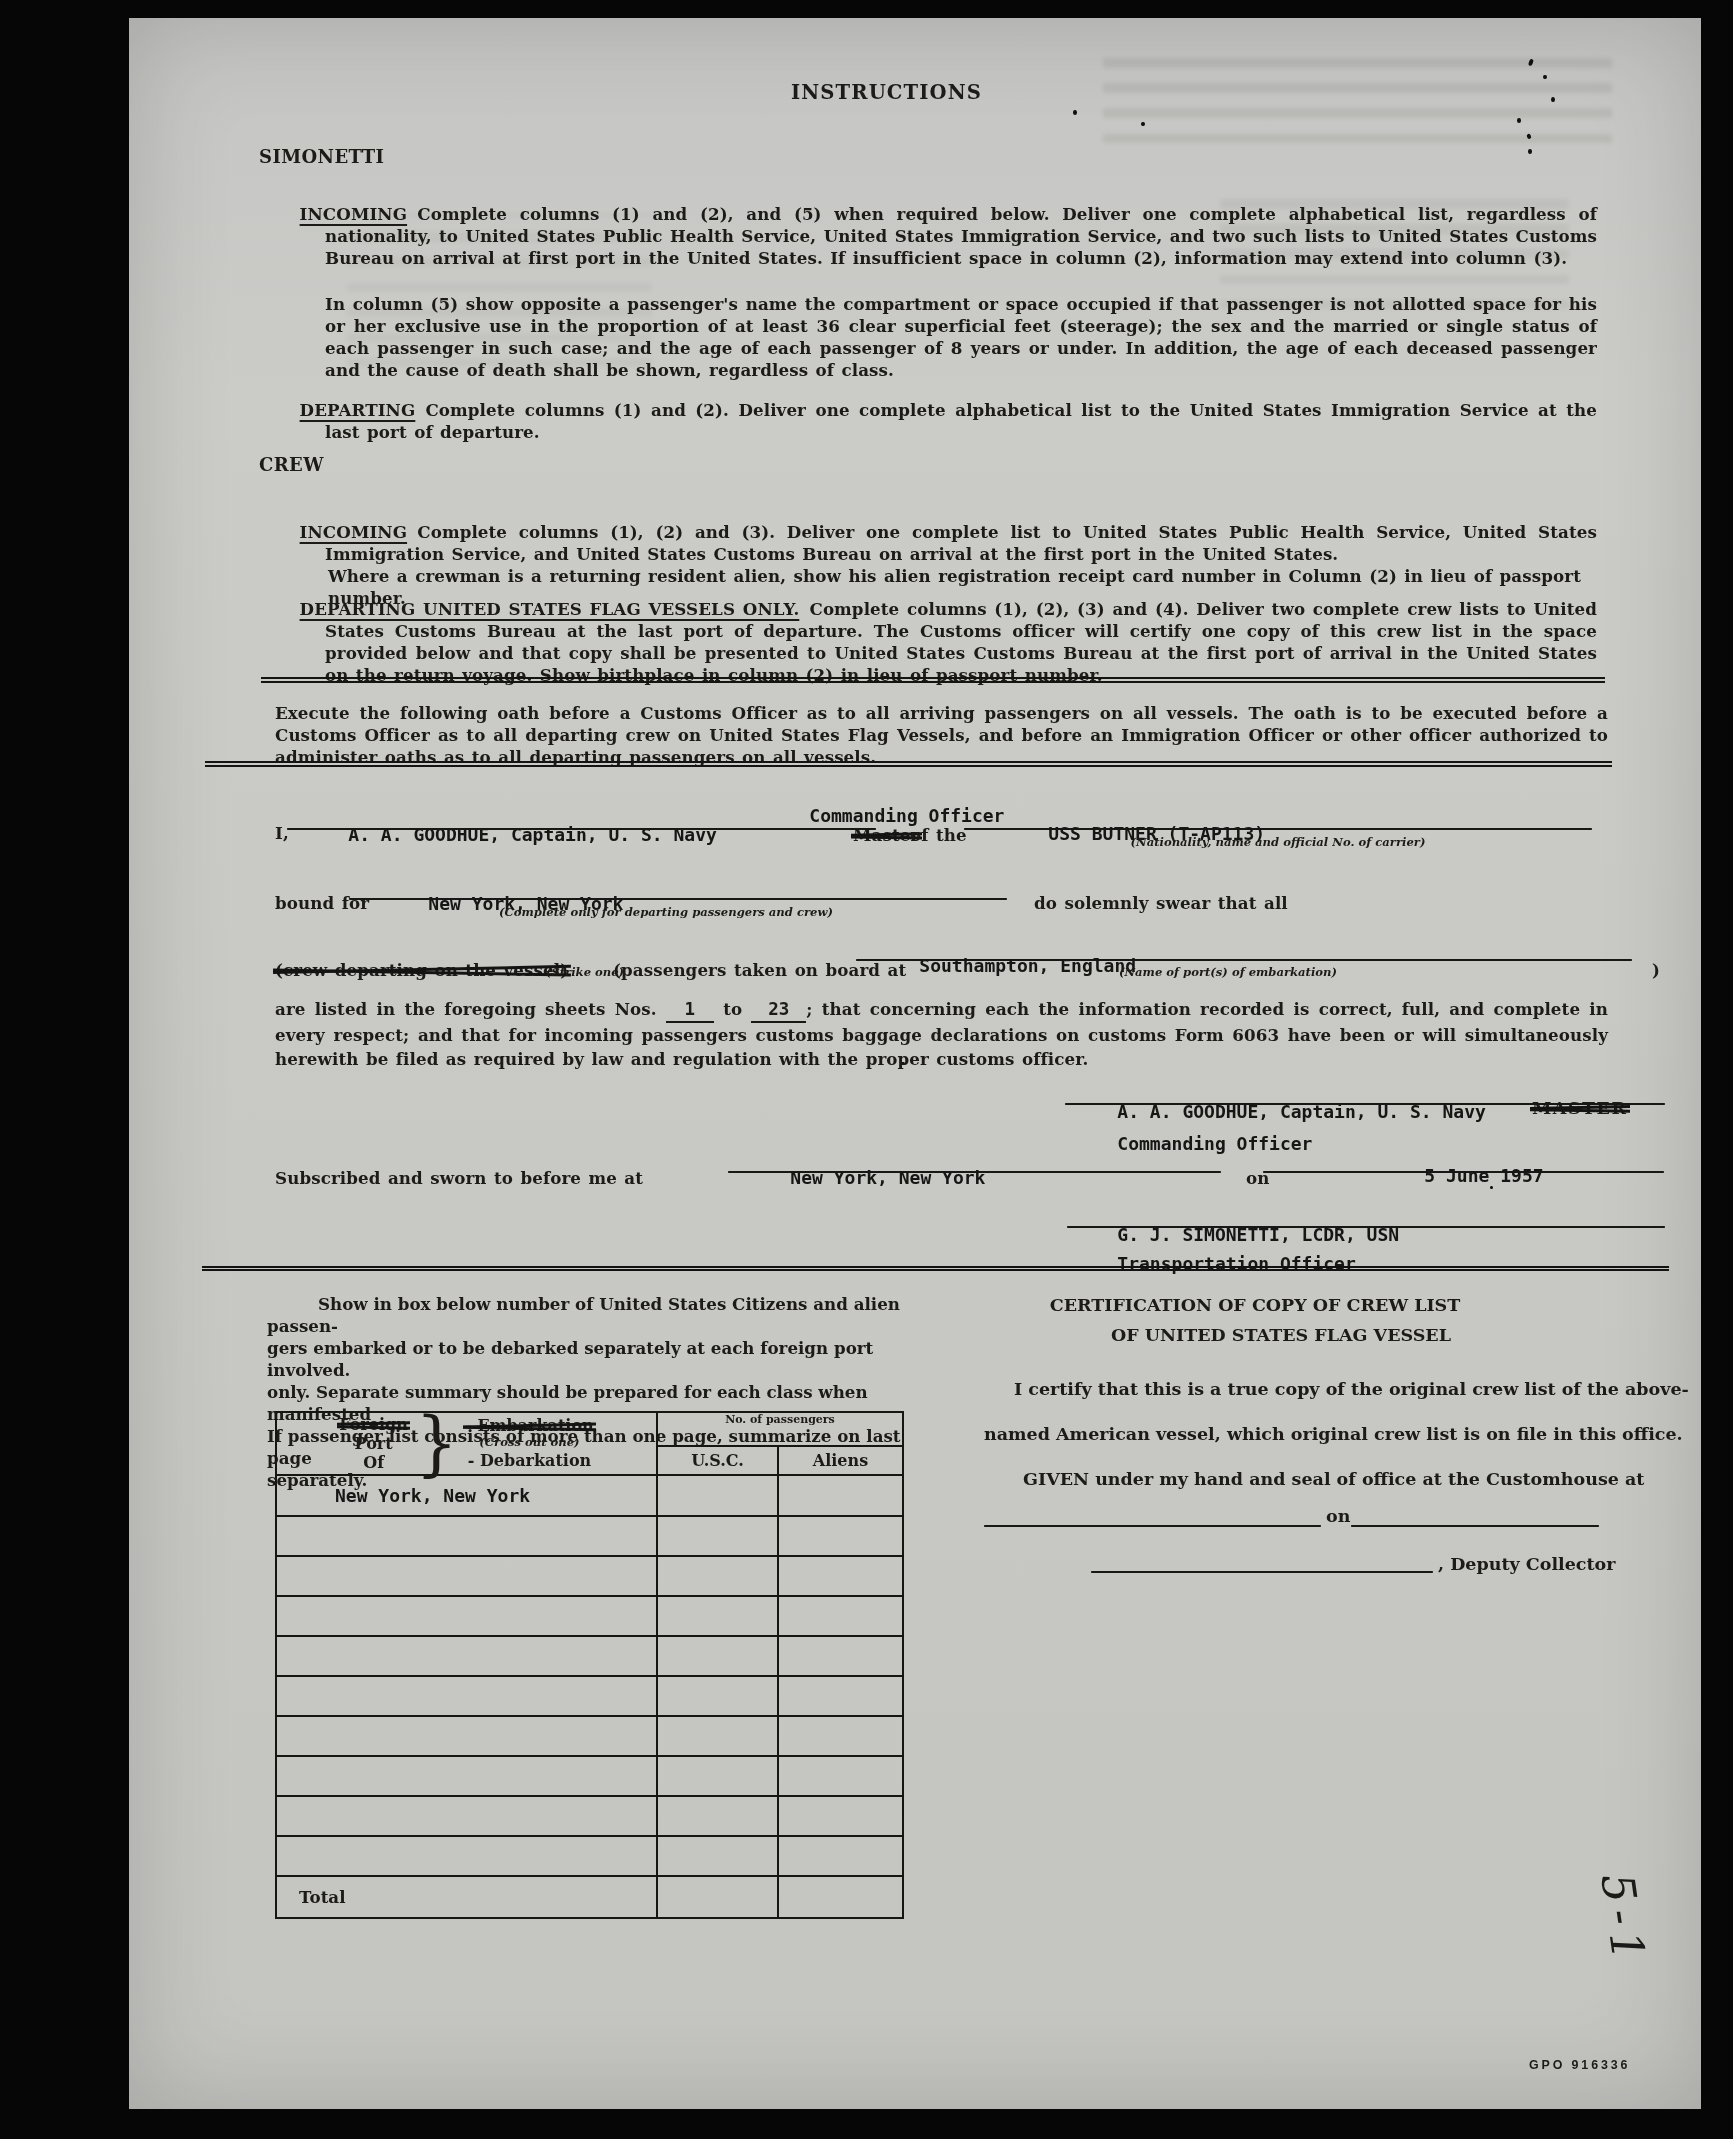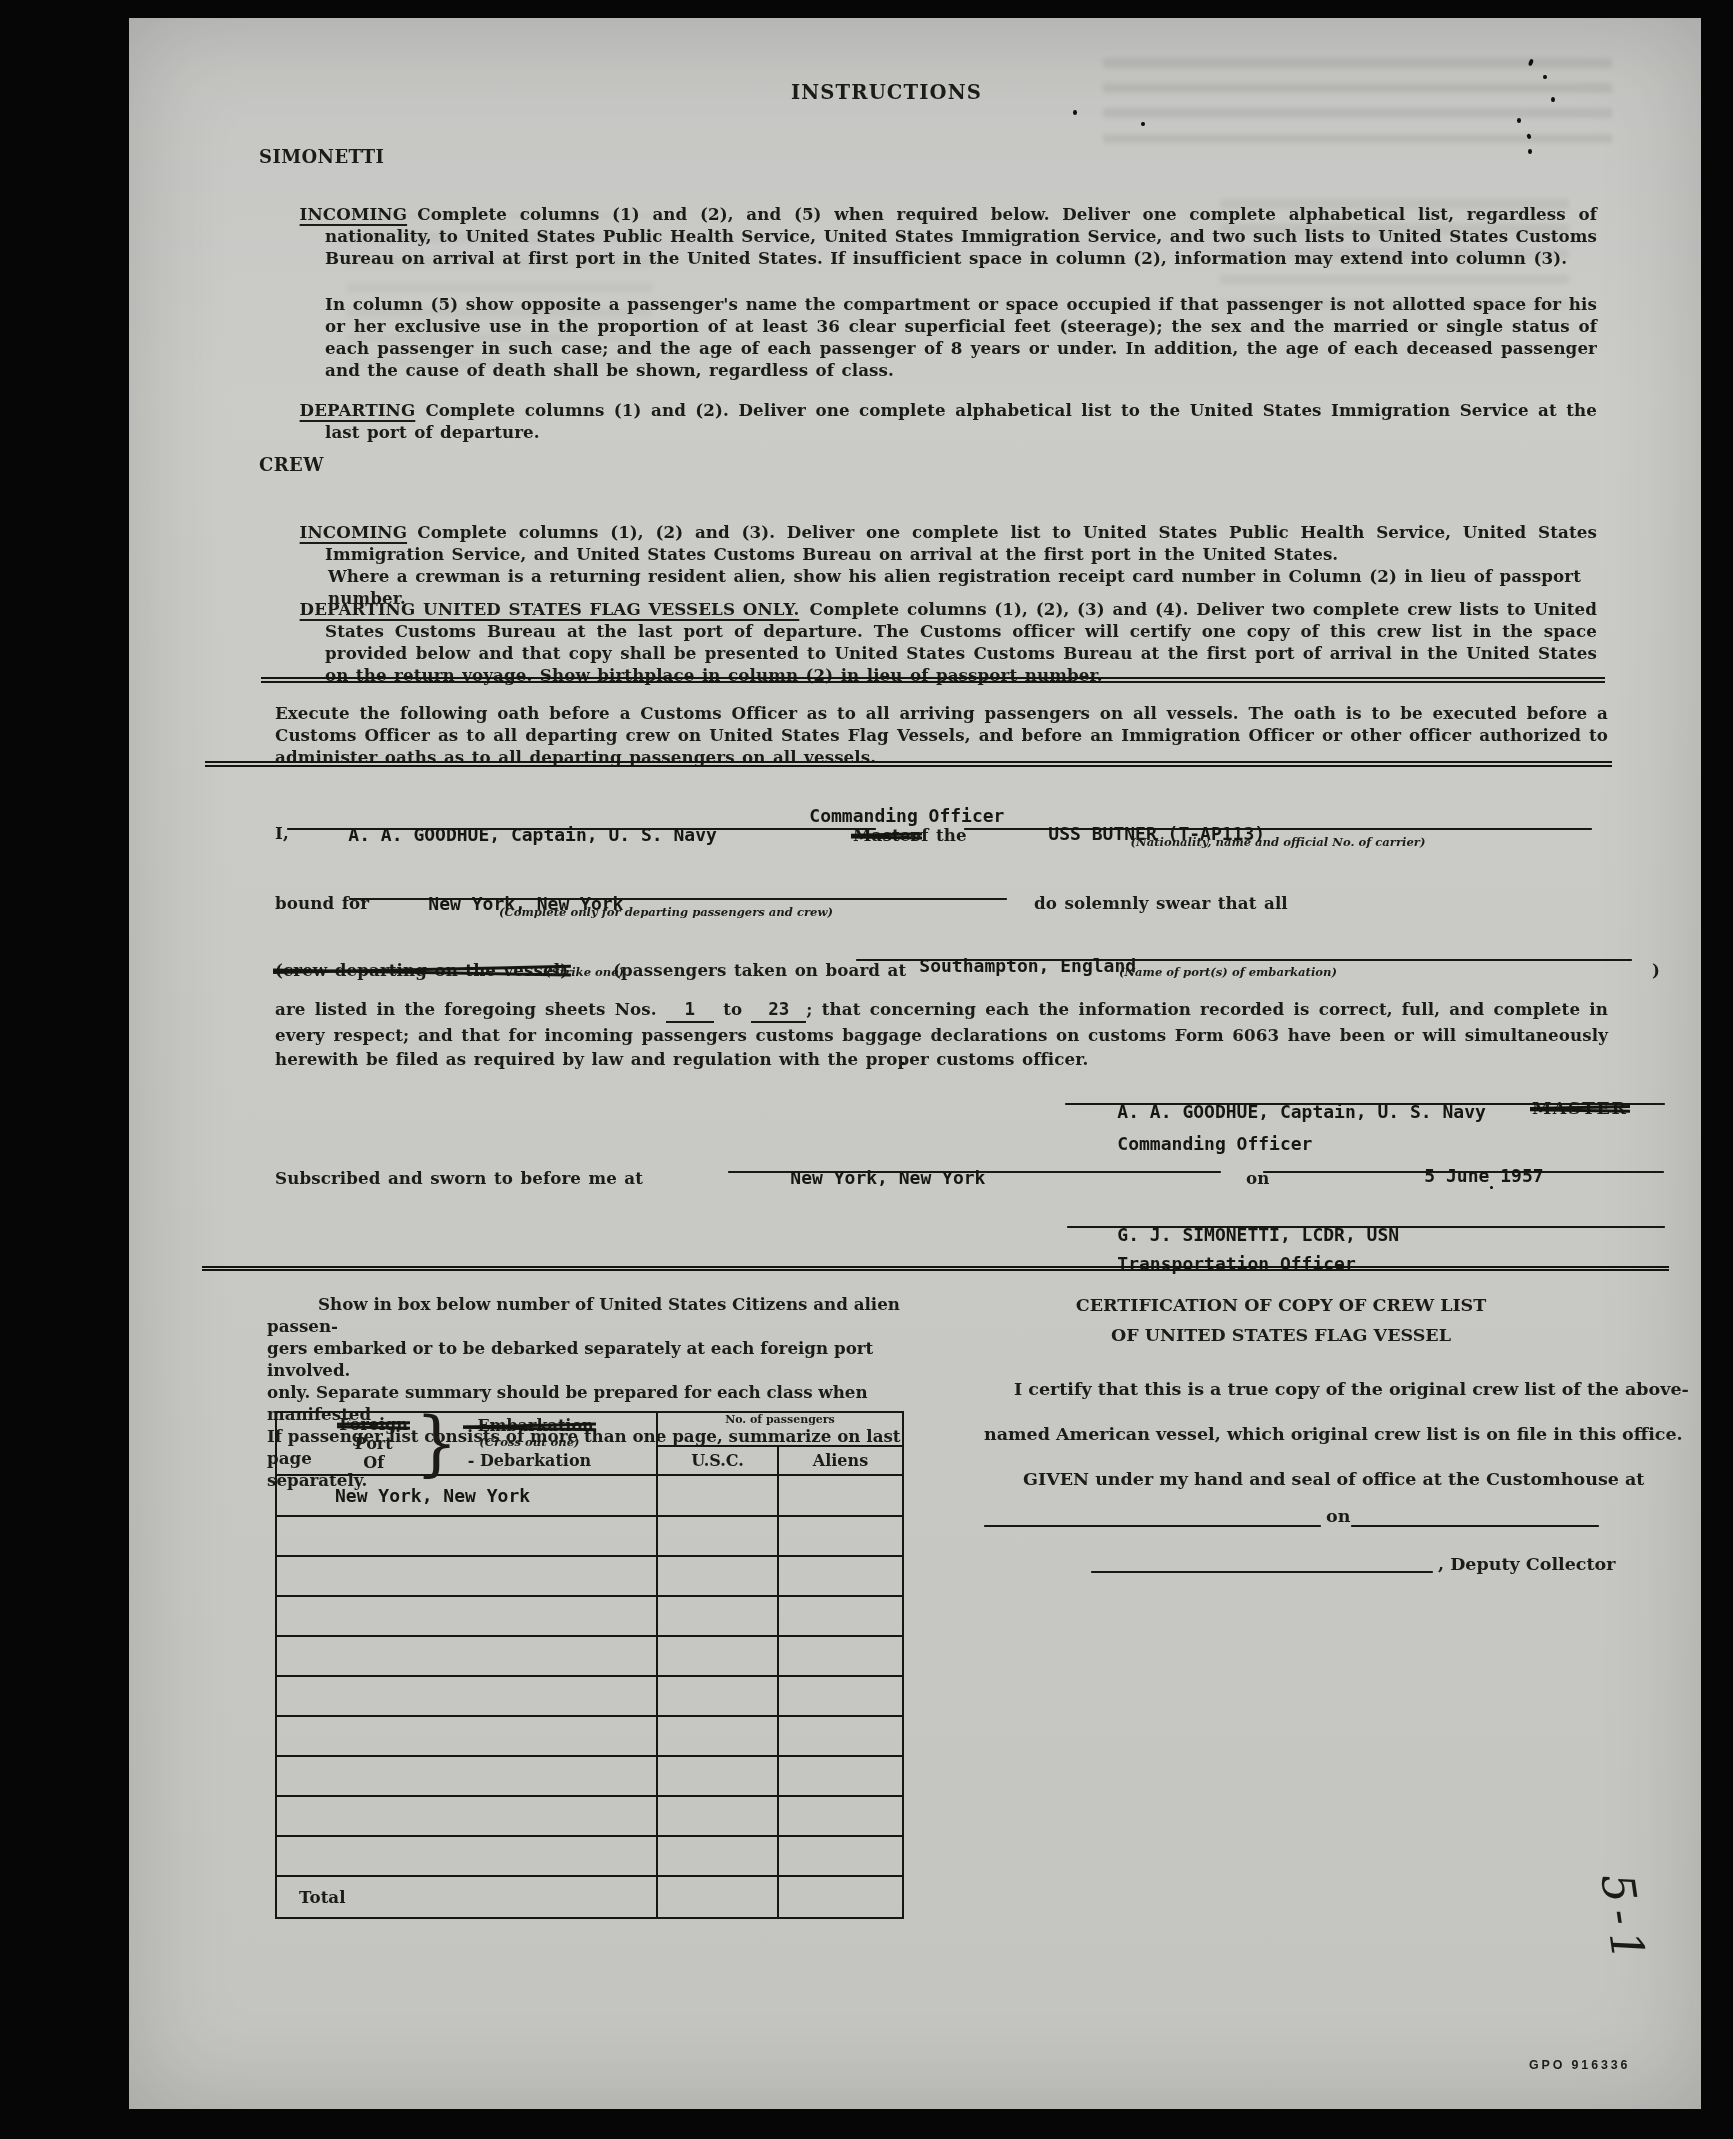--- a/index.html
+++ b/index.html
@@ -223,21 +223,21 @@
   <div class="thick" style="left:73px;top:1248px;width:1467px;"></div>
 
   <div class="abs" style="left:138px;top:1275px;width:640px;font-size:16.7px;font-weight:bold;line-height:22px;">
     <span style="display:block;text-indent:51px;">Show in box below number of United States Citizens and alien passen-</span>
     <span style="display:block;">gers embarked or to be debarked separately at each foreign port  involved.</span>
     <span style="display:block;">only.  Separate summary should be prepared for each class when manifested</span>
     <span style="display:block;">If passenger list consists of more than one page, summarize on  last  page</span>
     <span style="display:block;">separately.</span>
   </div>
 
-  <div class="abs cert-t" style="left:861px;top:1277px;width:582px;text-align:center;">
+  <div class="abs cert-t" style="left:835px;top:1277px;width:582px;text-align:center;">
     <span>CERTIFICATION OF COPY OF CREW LIST</span>
   </div>
   <div class="abs cert-t" style="left:861px;top:1307px;width:582px;text-align:center;">
     <span>OF UNITED STATES FLAG VESSEL</span>
   </div>
   <div class="abs cert-t" style="left:885px;top:1361px;">
     <span>I certify that this is a true copy of the original crew list of the above-</span>
   </div>
   <div class="abs cert-t" style="left:855px;top:1406px;">
     <span>named American vessel, which original crew list is on file in this office.</span>

